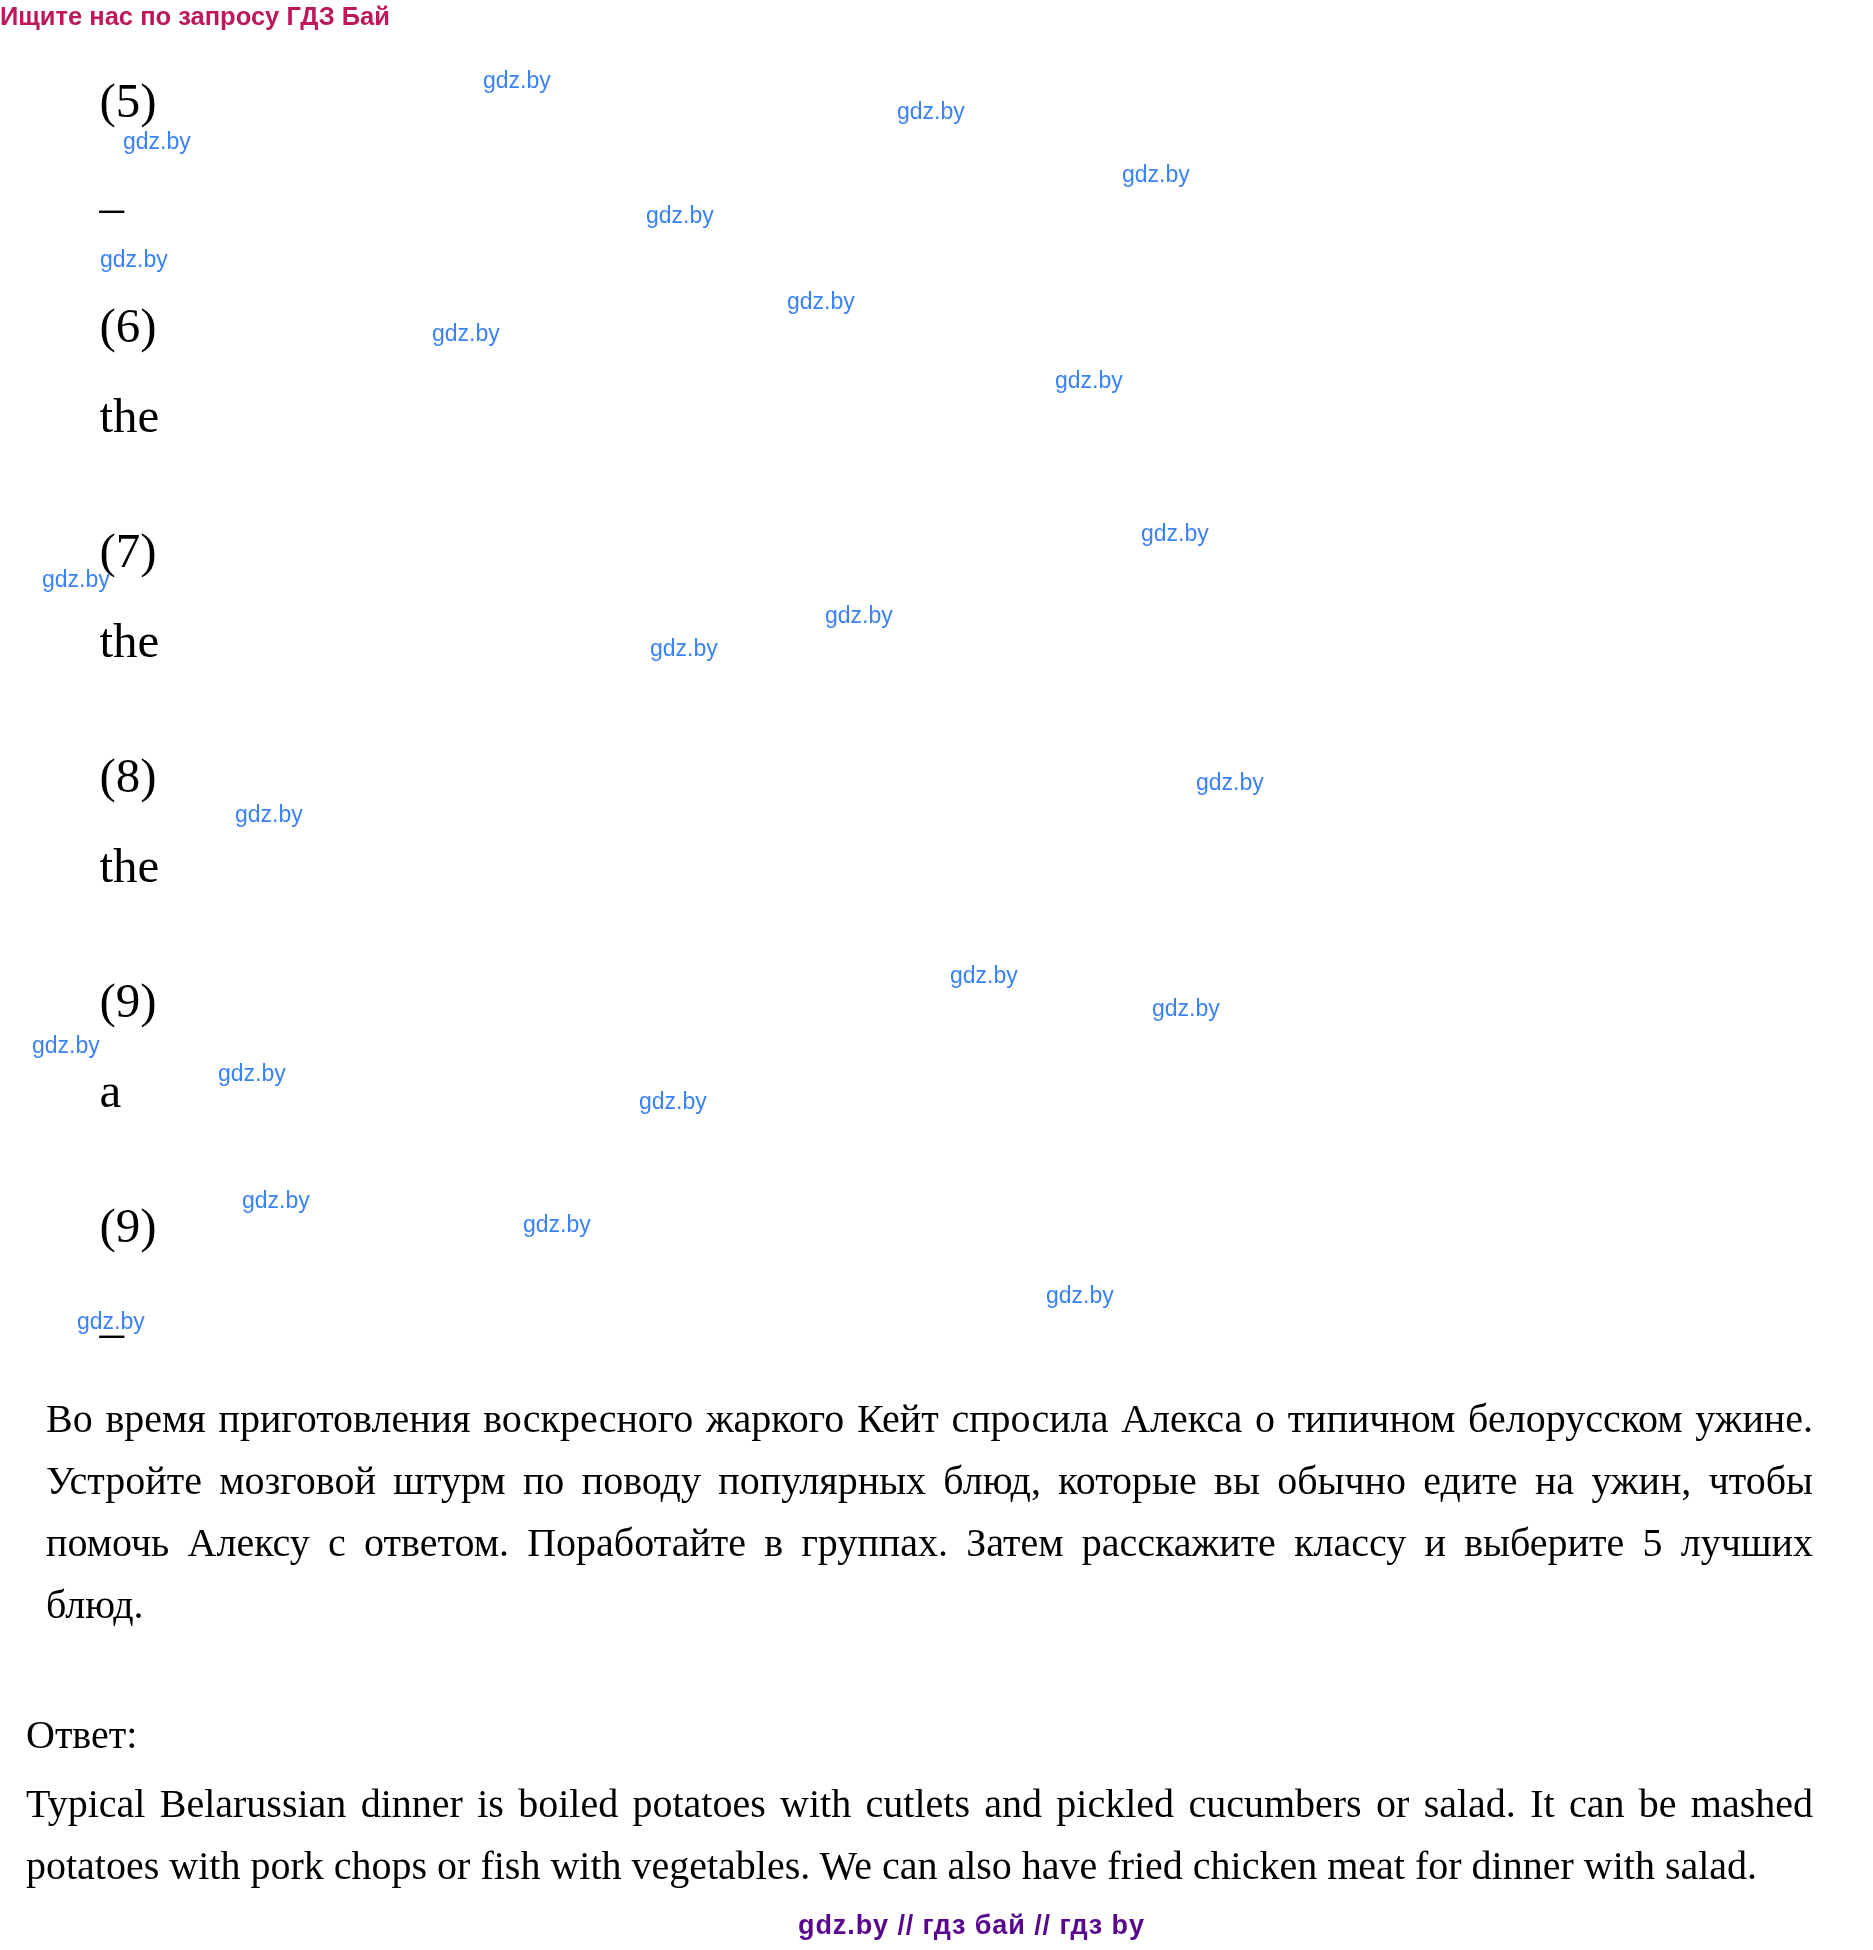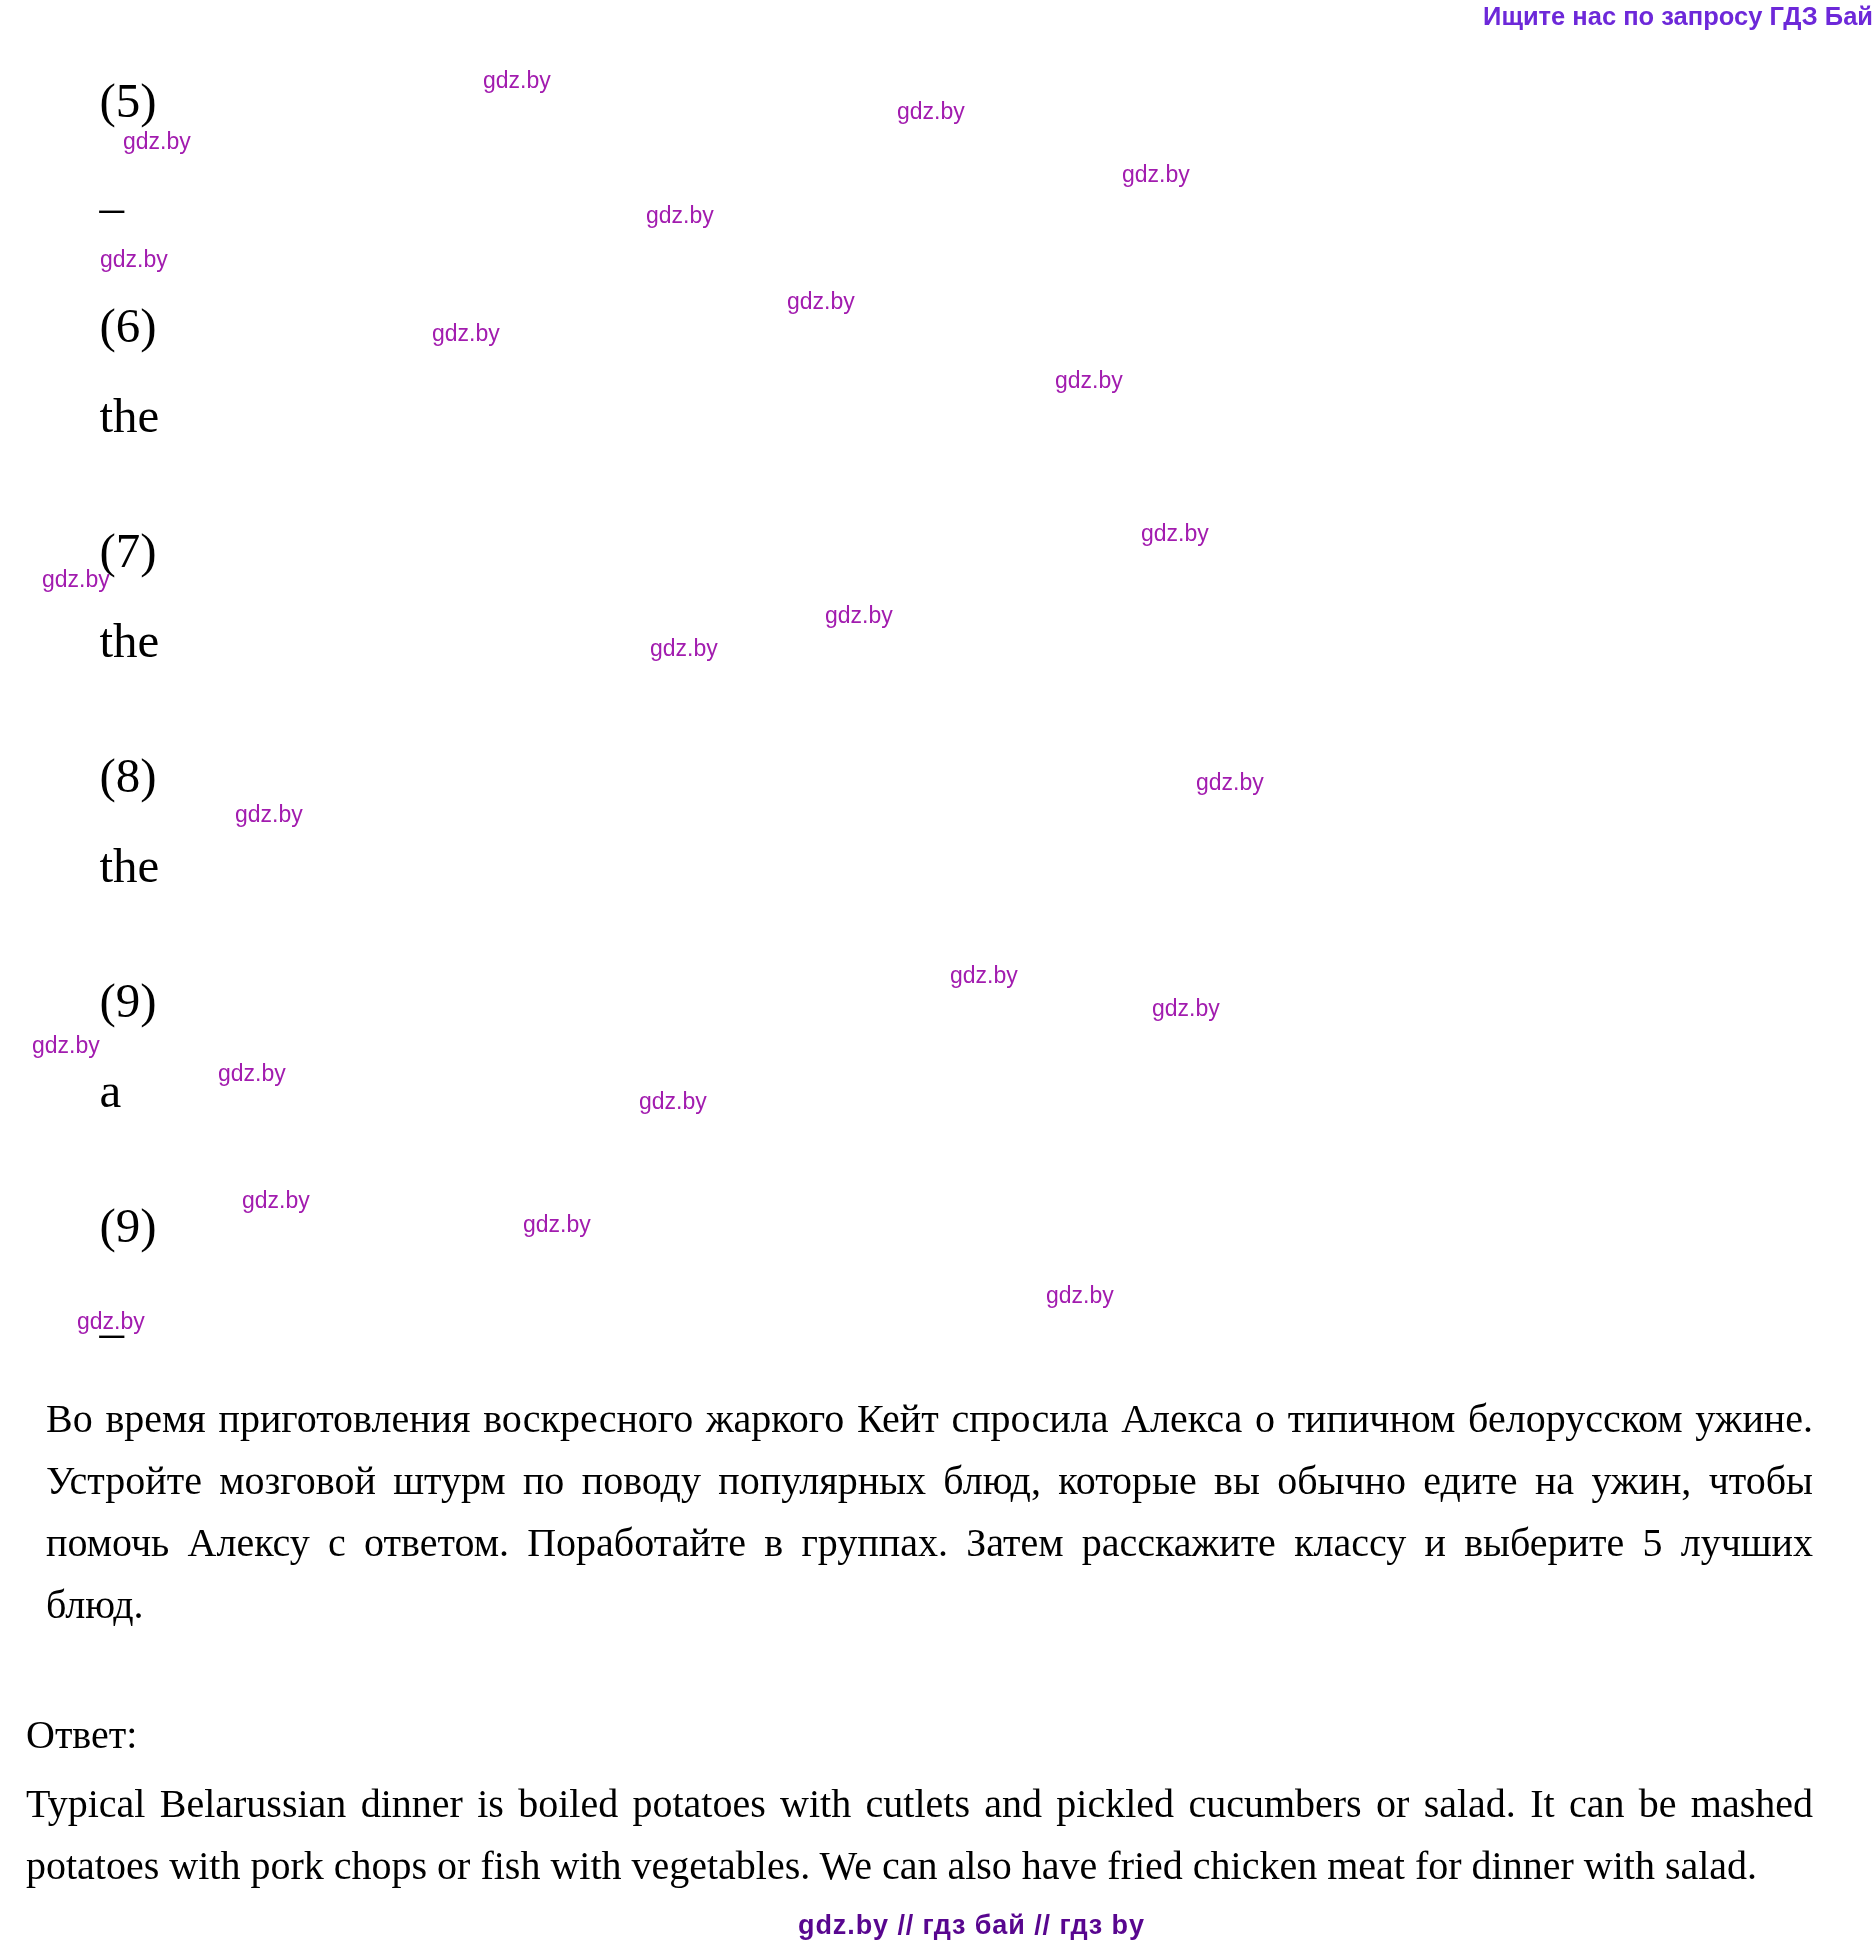--- a/index.html
+++ b/index.html
@@ -15,25 +15,25 @@
     font-family: "Liberation Serif", "DejaVu Serif", serif;
     color: #000000;
   }
 
   
   #promo-header {
     position: absolute;
     top: 1.8px;
     left: 0;
     width: 1873px;
-    text-align: right;
+    text-align: left;
     font-family: "Liberation Sans", sans-serif;
     font-weight: bold;
     font-size: 25.5px;
-    color: #6d28d9;
+    color: #be185d;
     letter-spacing: 0px;
     z-index: 5;
   }
 
   
   #content {
     position: absolute;
     top: 0;
     left: 26px;
     width: 1787px;
@@ -75,21 +75,21 @@
     margin-top: 68px;
   }
 
   .para.answer-en { margin-top: 7px; font-family: Liberation Serif, serif; }
 
   
   .wm {
     position: absolute;
     font-family: "Liberation Sans", sans-serif;
     font-size: 23px;
-    color: #a21caf;
+    color: #3b82f6;
     white-space: nowrap;
     z-index: 4;
     pointer-events: none;
   }
 
   
   #site-footer {
     position: absolute;
     bottom: 8.8px;
     left: 0;

